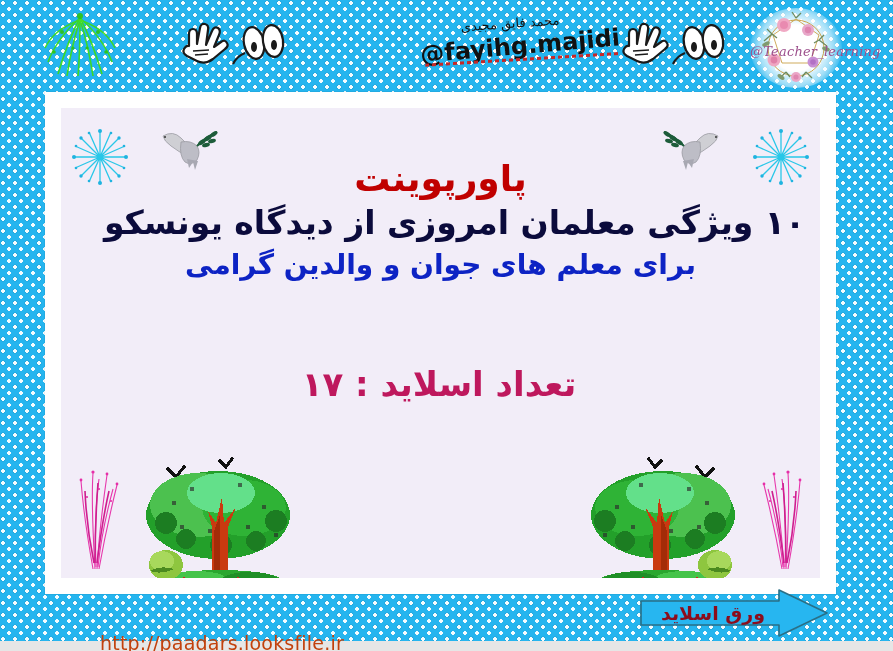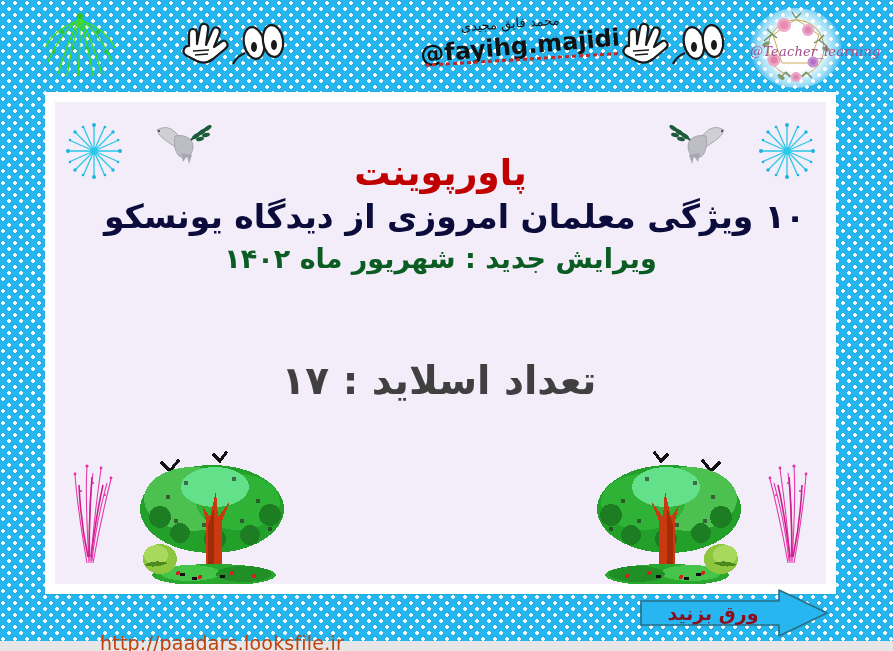--- a/index.html
+++ b/index.html
@@ -65,21 +65,21 @@
   #logo-label{
     position:absolute;left:0;right:0;top:36px;text-align:center;
     font-family:"DejaVu Serif", serif;font-style:italic;
     font-size:13px;color:#9c4f8c;letter-spacing:.2px;
   }
 
   
   #slide-frame{
     position:absolute;left:45px;top:92px;width:791px;height:502px;
     background:#ffffff;
-    padding:10px;box-sizing:border-box;
+    padding:16px;box-sizing:border-box;
     box-shadow:0 0 0 1px rgba(0,0,0,.05);
   }
   #slide{
     width:100%;height:100%;background:#f2edf8;position:relative;overflow:hidden;
   }
 
   
   .firework-cyan{position:absolute;width:62px;height:62px;}
   .dove{position:absolute;width:66px;height:46px;}
   .firework-magenta{position:absolute;width:48px;height:110px;}
@@ -94,21 +94,21 @@
     font-family:"DejaVu Sans", sans-serif;
     font-weight:700;white-space:nowrap;line-height:1.08;
   }
   #ln-ppt{font-size:36px;color:#c00000;margin-bottom:6px;}
   #ln-title{font-size:33px;color:#0b0b3c;margin-bottom:9px;margin-left:28px;}
   #ln-audience{font-size:28px;color:#0d23c4;margin-bottom:6px;}
   #ln-edition{font-size:27px;color:#0b5c22;}
   #ln-count{
     position:absolute;left:0;right:3px;top:256px;text-align:center;
     font-family:"DejaVu Sans", sans-serif;font-weight:700;
-    font-size:39px;color:#404040;direction:rtl;white-space:nowrap;
+    font-size:34px;color:#be185d;direction:rtl;white-space:nowrap;
   }
 
   
   #footer-url{
     position:absolute;left:100px;top:632px;
     font-family:"DejaVu Sans", sans-serif;
     font-size:19px;color:#c2410c;letter-spacing:.2px;white-space:nowrap;
   }
   #next-arrow{
     position:absolute;left:639px;top:588px;width:190px;height:50px;
@@ -477,27 +477,27 @@
         </g>
         <ellipse cx="40" cy="112" rx="17" ry="15" fill="#8ec63f"></ellipse>
         <ellipse cx="36" cy="108" rx="12" ry="10" fill="#a8d85c"></ellipse>
         <path d="M24 118 Q34 112 48 116 Q36 122 24 118 Z" fill="#4b8a1f"></path>
       </svg>
     </div>
 
     <div id="text-block">
       <div class="ln" id="ln-ppt">پاورپوینت</div>
       <div class="ln" id="ln-title">۱۰  ویژگی معلمان امروزی  از دیدگاه یونسکو</div>
-      <div class="ln" id="ln-edition">ویرایش جدید : شهریور ماه  ۱۴۰۲</div>
+      <div class="ln" id="ln-audience">برای  معلم های جوان و والدین گرامی</div>
     </div>
     <div id="ln-count">تعداد اسلاید : ۱۷</div>
 
   </div>
 </div>
 
 <div id="footer-url">http://paadars.looksfile.ir</div>
 
 <div id="next-arrow">
   <svg viewBox="0 0 190 50" width="190" height="50">
     <path d="M2 13 L140 13 L140 2 L188 25 L140 48 L140 37 L2 37 Z" fill="#27b6f0" stroke="#2a6f86" stroke-width="1.6" stroke-linejoin="round"></path>
   </svg>
-  <div id="next-arrow-label">ورق بزنید</div>
+  <div id="next-arrow-label">ورق اسلاید</div>
 </div>
 
 </body></html>

